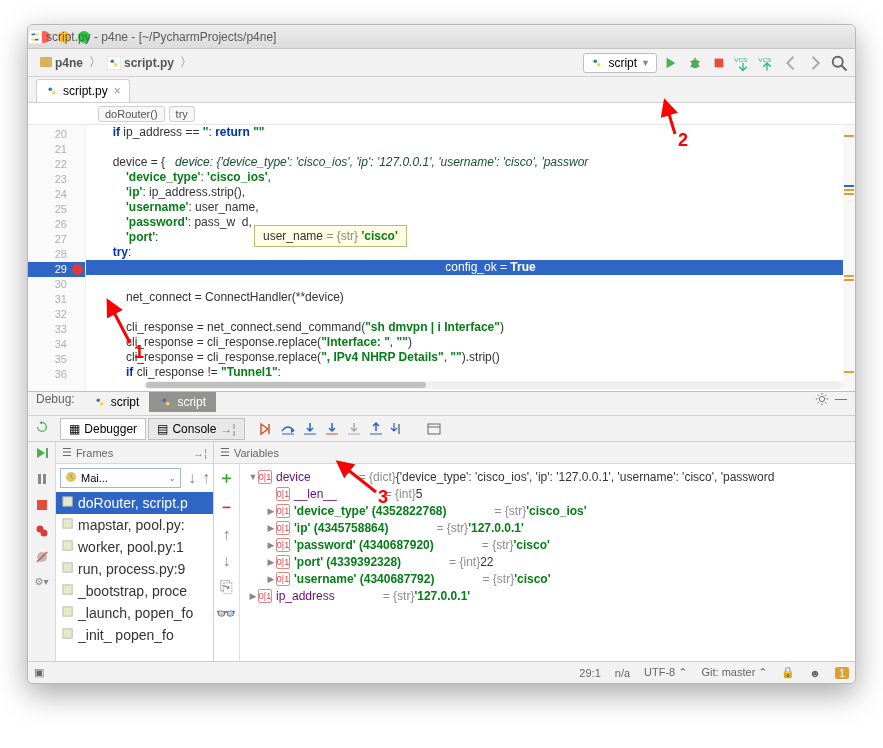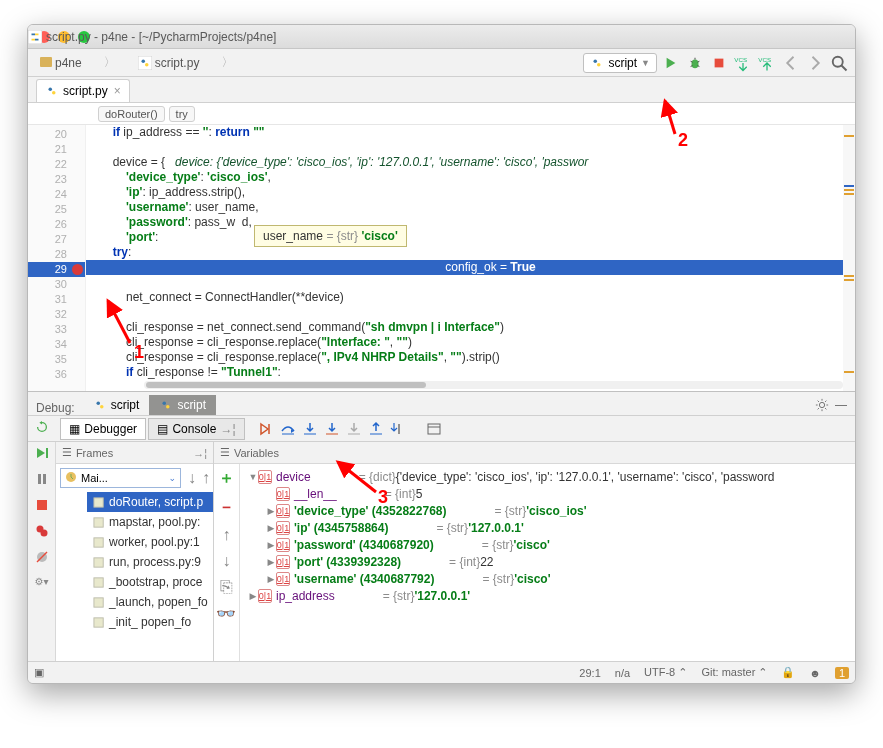--- a/index.html
+++ b/index.html
@@ -6,21 +6,21 @@
 body { background: #fff; width: 883px; height: 748px; position: relative; }
 .window { position: absolute; top: 24px; left: 27px; width: 829px; height: 660px; background: #f2f2f2; border: 1px solid #b8b8b8; border-radius: 6px; box-shadow: 0 10px 30px rgba(0,0,0,0.35); overflow: hidden; display: flex; flex-direction: column; }
 .title-bar { height: 24px; background: linear-gradient(#ececec,#dcdcdc); display: flex; align-items: center; position: relative; border-bottom: 1px solid #c6c6c6; }
 .traffic { display: flex; gap: 8px; margin-left: 10px; }
 .tl { width: 12px; height: 12px; border-radius: 50%; }
 .tl.r { background: #ff5f57; } .tl.y { background: #ffbd2e; } .tl.g { background: #28c840; }
 .title-text { position: absolute; left: 0; right: 0; text-align: center; font-size: 12px; color: #5a5a5a; display: flex; align-items: center; gap: 4px; }
 .py-file-icon { display: inline-flex; width: 14px; height: 14px; }
 .py-file-icon svg { width: 14px; height: 14px; }
 .toolbar { height: 28px; background: #f2f2f2; display: flex; align-items: center; border-bottom: 1px solid #d0d0d0; padding: 0 6px; }
-.breadcrumb { display: flex; align-items: flex-start; gap: 16px; font-size: 12px; color: #555; }
+.breadcrumb { display: flex; align-items: flex-start; gap: 0; font-size: 12px; color: #555; font-weight: bold; }
 .bc-item { display: flex; align-items: center; gap: 3px; padding: 2px 6px; }
 .bc-sep { color: #aaa; }
 .toolbar-right { margin-left: auto; display: flex; align-items: center; gap: 4px; }
 .run-config { display: flex; align-items: center; background: #fff; border: 1px solid #c0c0c0; border-radius: 3px; padding: 2px 6px; font-size: 12px; gap: 4px; }
 .tbtn { width: 20px; height: 20px; display: flex; align-items: center; justify-content: center; cursor: pointer; }
 .run-icon svg, .debug-icon svg, .stop-icon svg { width: 14px; height: 14px; }
 .editor-tabs { height: 26px; background: #f2f2f2; display: flex; align-items: flex-end; border-bottom: 1px solid #d0d0d0; padding-left: 8px; }
 .editor-tab { display: flex; align-items: center; gap: 4px; padding: 4px 8px; font-size: 12px; background: #fff; border: 1px solid #d0d0d0; border-bottom: none; border-top-left-radius: 3px; border-top-right-radius: 3px; }
 .tab-close { color: #999; margin-left: 2px; }
 .context-bar { height: 22px; background: #fff; display: flex; align-items: center; padding-left: 70px; gap: 4px; border-bottom: 1px solid #e6e6e6; }
@@ -39,46 +39,46 @@
 .cm { color: #14532d; font-style: italic; }
 .tooltip { position: absolute; left: 168px; top: 100px; background: #fffde3; border: 1px solid #c0b870; padding: 3px 8px; font-size: 12px; color: #333; z-index: 5; font-family: Menlo, monospace; }
 .tooltip .tt-type { color: #8c8c8c; }
 .tooltip .tt-str { color: #067d17; font-weight: bold; }
 .error-stripe { position: absolute; right: 0; top: 0; width: 12px; height: 100%; background: #f7f7f7; }
 .es-mark { position: absolute; right: 1px; width: 10px; height: 2px; }
 .hscroll { position: absolute; left: 58px; right: 12px; bottom: 2px; height: 8px; background: #f0f0f0; border-radius: 4px; }
 .hscroll-thumb { position: absolute; top: 1px; height: 6px; left: 2px; width: 280px; background: #c0c0c0; border-radius: 3px; }
 
 .debug-panel { flex: 1; background: #f2f2f2; border-top: 1px solid #c0c0c0; display: flex; flex-direction: column; min-height: 0; }
-.debug-header { height: 24px; display: flex; align-items: flex-end; border-bottom: 1px solid #d0d0d0; font-size: 12px; }
+.debug-header { height: 24px; display: flex; align-items: flex-start; border-bottom: 1px solid #d0d0d0; font-size: 12px; }
 .debug-label { padding: 0 8px; color: #666; }
 .debug-tab { padding: 3px 10px; display: flex; align-items: center; gap: 4px; }
 .debug-tab.active { background: #939391; color: #fff; }
 .debug-header-right { margin-left: auto; display: flex; gap: 6px; padding-right: 8px; }
 .debug-stepbar { height: 26px; display: flex; align-items: center; border-bottom: 1px solid #d0d0d0; background: #f2f2f2; }
 .left-rail { width: 28px; display: flex; flex-direction: column; align-items: center; padding-top: 4px; gap: 8px; border-right: 1px solid #d8d8d8; }
 .debug-body { flex: 1; display: flex; min-height: 0; }
 .step-group { display: flex; align-items: center; gap: 2px; padding-left: 4px; }
 .step-tab { padding: 3px 8px; font-size: 12px; border: 1px solid #c0c0c0; background: #e8e8e8; display: flex; align-items: center; gap: 4px; }
 .step-tab.active { background: #fff; }
 .step-btn { width: 22px; height: 22px; display: flex; align-items: center; justify-content: center; }
 .frames-panel { width: 158px; border-right: 1px solid #d0d0d0; display: flex; flex-direction: column; background: #fff; }
 .panel-hdr { height: 22px; display: flex; align-items: center; padding: 0 6px; font-size: 11px; color: #666; background: #f2f2f2; border-bottom: 1px solid #d8d8d8; gap: 4px; }
 .thread-sel { margin: 4px; display: flex; align-items: center; background: #fff; border: 1px solid #9cb6dc; padding: 2px 4px; font-size: 11px; gap: 4px; }
 .thread-sel .chev { margin-left: auto; color: #4a7dd2; font-size: 9px; }
-.frame-row { font-size: 12px; padding: 3px 6px; color: #333; display: flex; align-items: flex-end; gap: 3px; overflow: hidden; white-space: nowrap; margin-left: 31px; }
+.frame-row { font-size: 14px; padding: 3px 6px; color: #333; display: flex; align-items: flex-start; gap: 3px; overflow: hidden; white-space: nowrap; }
 .frame-row.sel { background: #2f65c4; color: #fff; }
 .frame-row .fic { width: 13px; height: 13px; flex-shrink: 0; }
 .vars-panel { flex: 1; display: flex; flex-direction: column; background: #fff; min-width: 0; }
 .vars-toolbar { width: 26px; border-right: 1px solid #e0e0e0; display: flex; flex-direction: column; align-items: center; padding-top: 4px; gap: 8px; }
 .vars-content { flex: 1; display: flex; min-height: 0; }
 .vars-tree { flex: 1; font-family: Menlo, monospace; font-size: 12px; padding: 4px 0; overflow: auto; }
 .vrow { display: flex; align-items: center; height: 17px; white-space: nowrap; }
 .vrow .arrow { width: 10px; text-align: center; color: #888; font-size: 9px; }
-.vrow .badge { width: 14px; height: 14px; border: 1px solid #d88; color: #d44; font-size: 9px; display: flex; align-items: center; justify-content: center; margin-right: 4px; border-radius: 2px; text-decoration: underline; }
+.vrow .badge { width: 14px; height: 14px; border: 1px solid #d88; color: #d44; font-size: 9px; display: flex; align-items: center; justify-content: center; margin-right: 4px; border-radius: 2px; }
 .vrow .vname { color: #660e7a; }
 .vrow .vname.q { color: #067d17; font-weight: bold; }
 .vrow .vtype { color: #8c8c8c; padding-left: 48px; }
 .vrow .vval { color: #333; }
 .vrow .vval.s { color: #067d17; font-weight: bold; }
 
 .status-bar { height: 22px; background: #f2f2f2; border-top: 1px solid #d0d0d0; display: flex; align-items: center; font-size: 11px; color: #666; padding: 0 6px; }
 .status-bar .sb-right { margin-left: auto; display: flex; gap: 14px; align-items: center; }
 
 .annotation { position: absolute; pointer-events: none; z-index: 20; }

